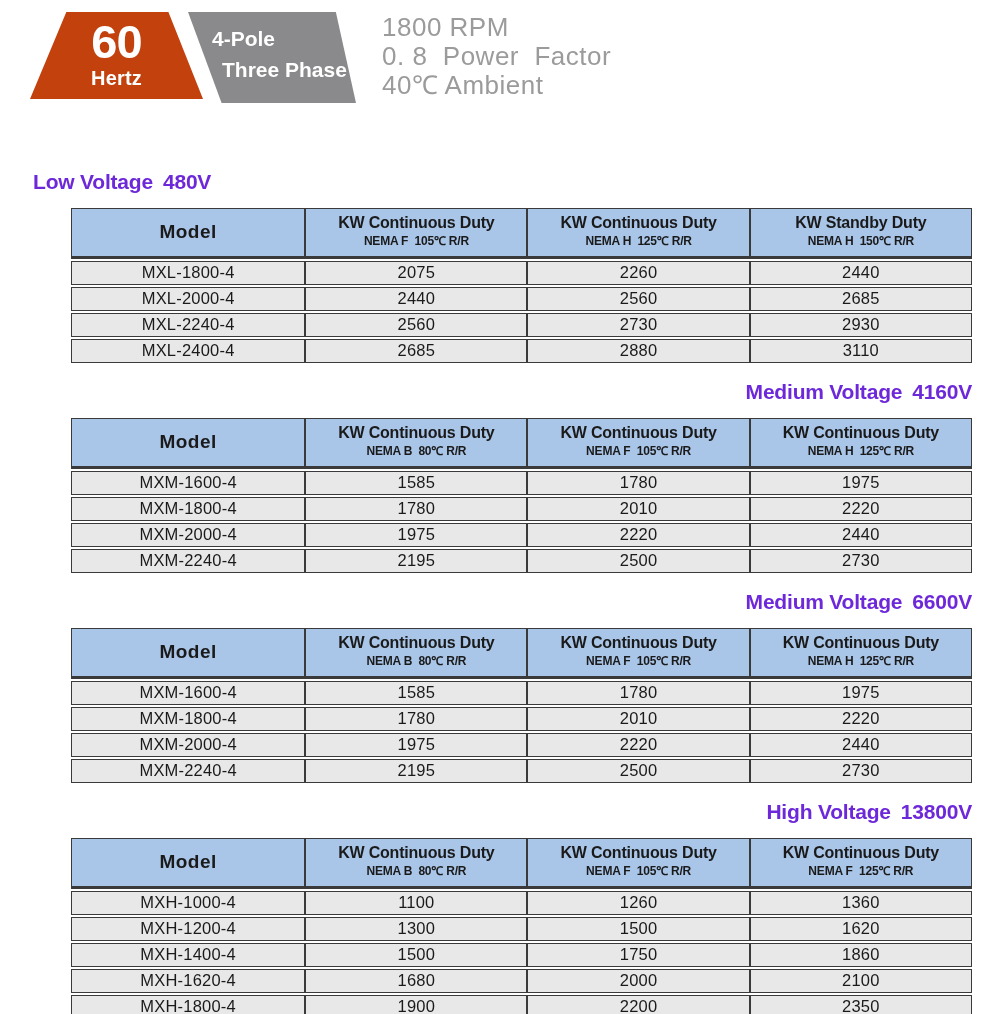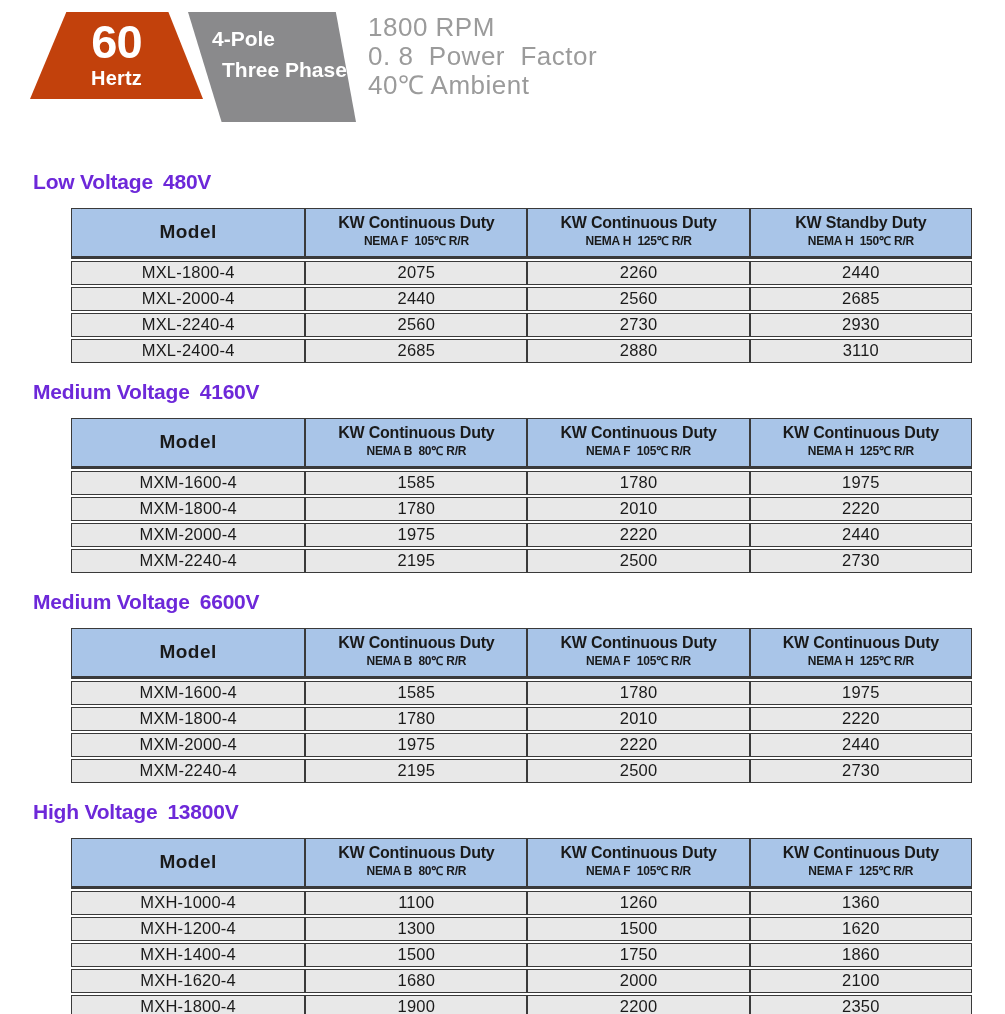--- a/index.html
+++ b/index.html
@@ -23,46 +23,46 @@
   .shape-red .freq {
     font-size: 47px; font-weight: 800; line-height: 1;
     margin-top: 6px; letter-spacing: -1px;
   }
   .shape-red .freq-unit {
     font-size: 20px; font-weight: 700; line-height: 1;
     margin-top: 3px; letter-spacing: 0.2px;
   }
   .shape-gray {
     position: absolute; left: 188px; top: 12px;
-    width: 168px; height: 110px;
+    width: 168px; height: 91px;
     background: #8a8a8c;
     clip-path: polygon(0 0, 88% 0, 100% 100%, 20% 100%);
     color: #ffffff;
   }
   .shape-gray .pole1 {
     font-size: 21px; font-weight: 700; margin: 14px 0 0 24px; line-height: 1.2;
   }
   .shape-gray .pole2 {
     font-size: 21px; font-weight: 700; margin: 6px 0 0 34px; line-height: 1.2;
   }
   .specs {
-    position: absolute; left: 368px; top: 13px;
+    position: absolute; left: 382px; top: 13px;
     color: #9b9b9b; font-size: 26px; line-height: 29px;
     font-weight: 400; letter-spacing: 0.5px;
   }
   .specs div { white-space: pre; }
   
   .content { padding: 0 33px; }
   .sec-title {
     font-size: 21px; font-weight: 700; color: #6d28d9;
     letter-spacing: -0.2px; line-height: 26px;
   }
   .sec-title .volt { margin-left: 10px; }
   .sec:first-of-type .sec-title { margin-top: 64px; }
-  .sec + .sec .sec-title { margin-top: 14px; }
+  .sec + .sec .sec-title { margin-top: 14px; text-align: right; }
   
   table.spec {
     width: 939px; margin-top: 11px;
     border-collapse: separate; border-spacing: 0 2px;
     table-layout: fixed;
     padding-left: 38px;
   }
   col.c-model { width: 26%; }
   col.c-val   { width: 24.666%; }
   th, td { border: 1.5px solid #3a3a3a; text-align: center; }

